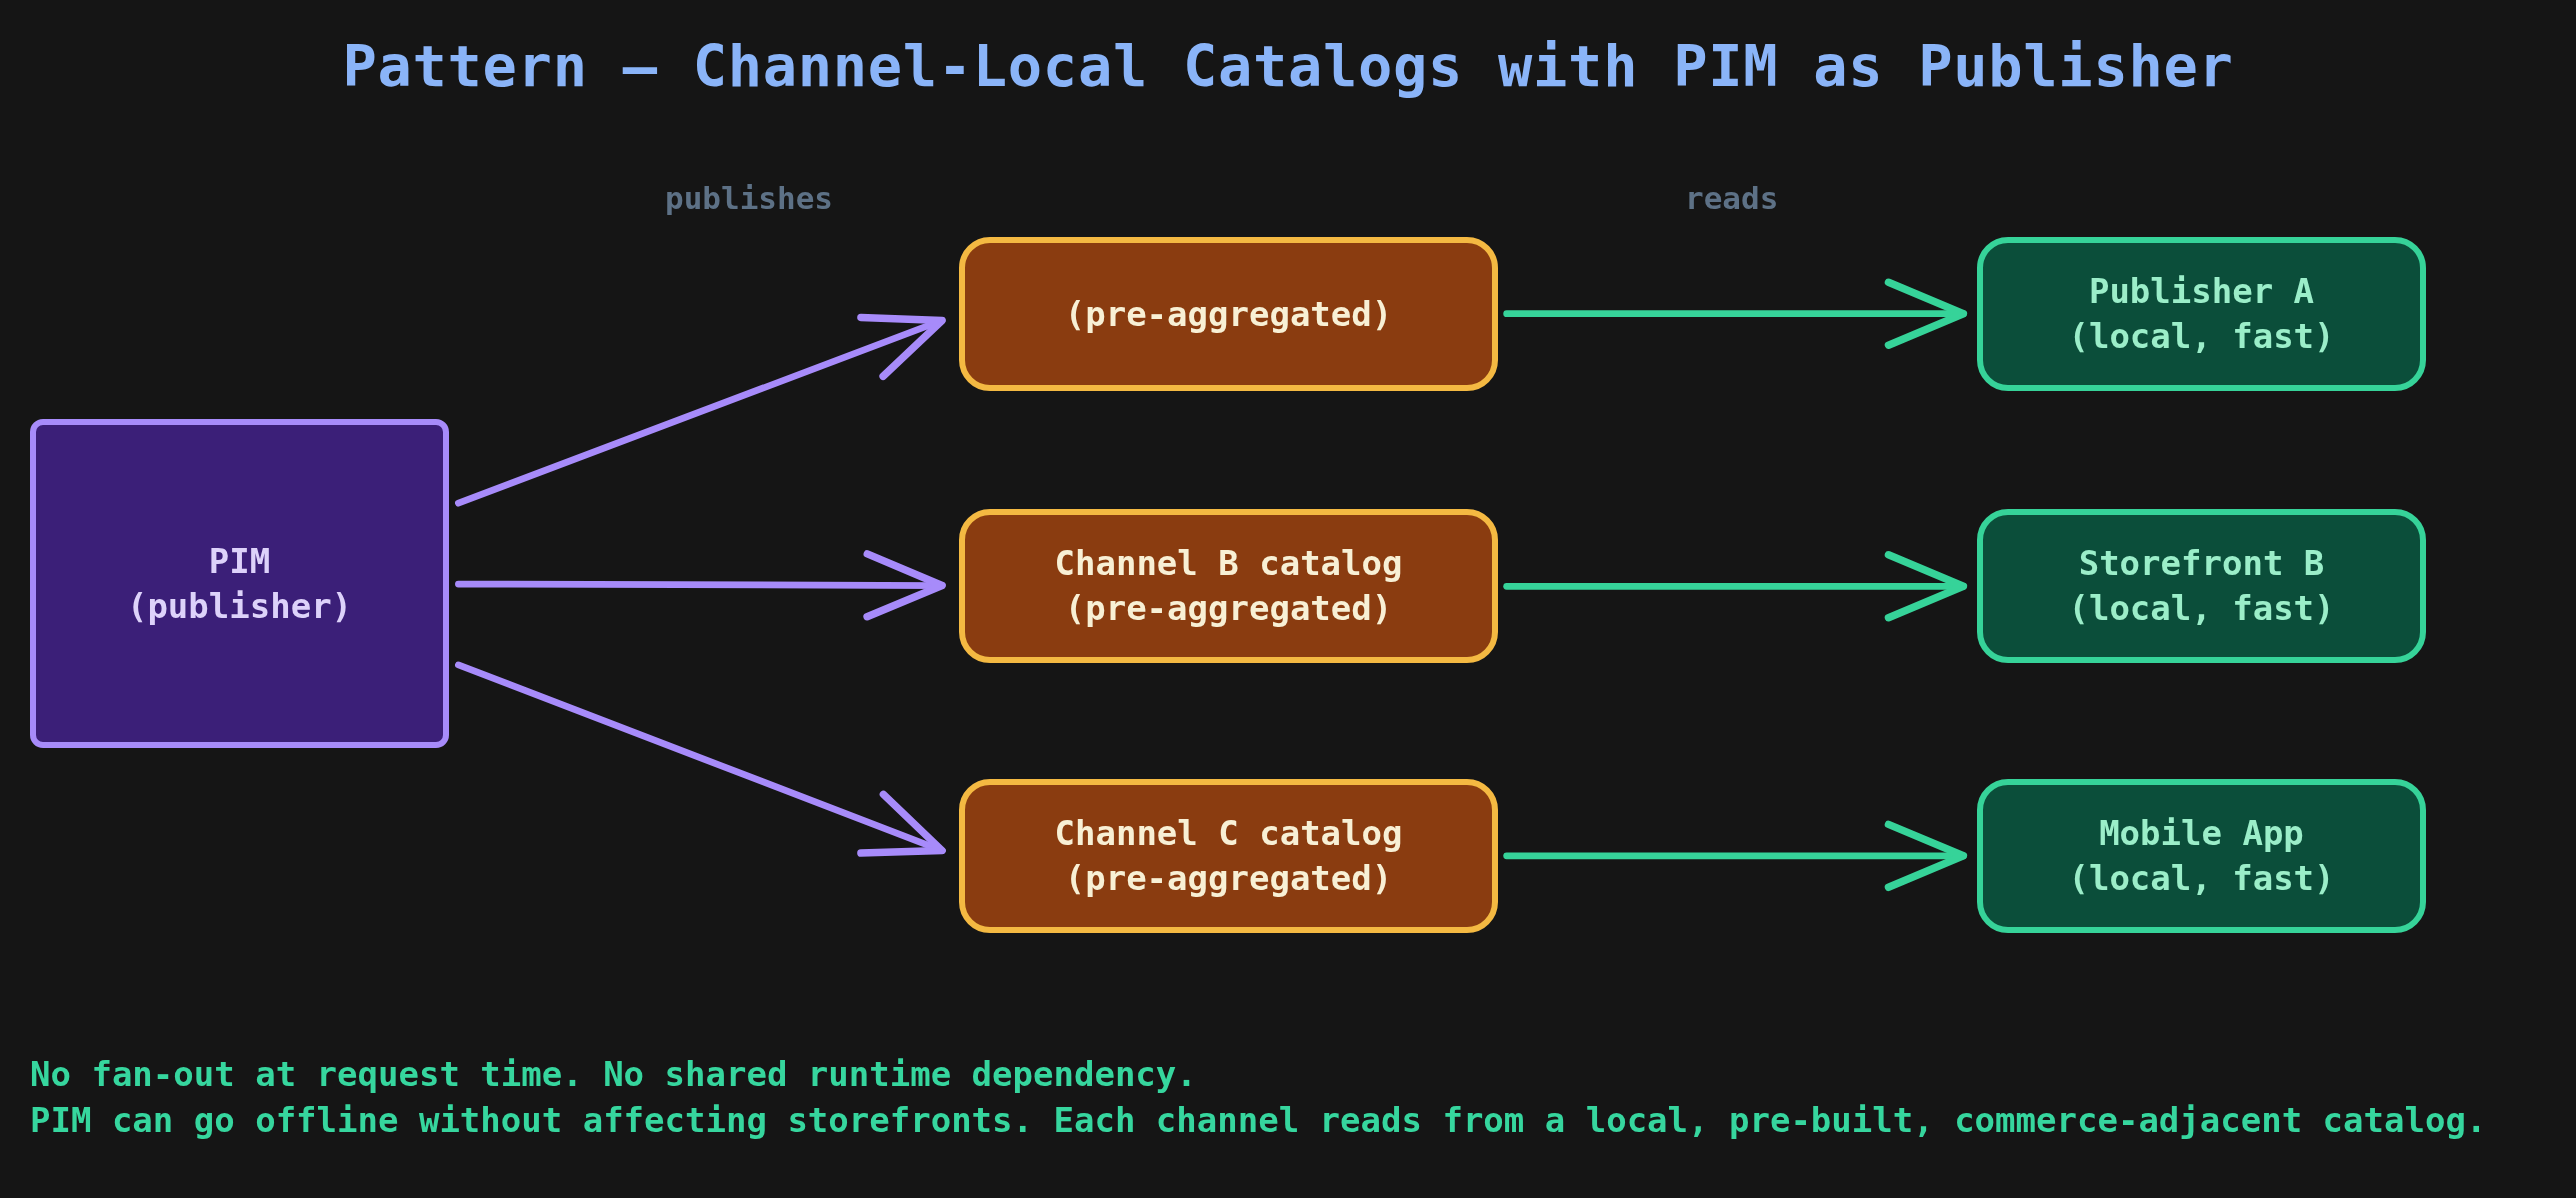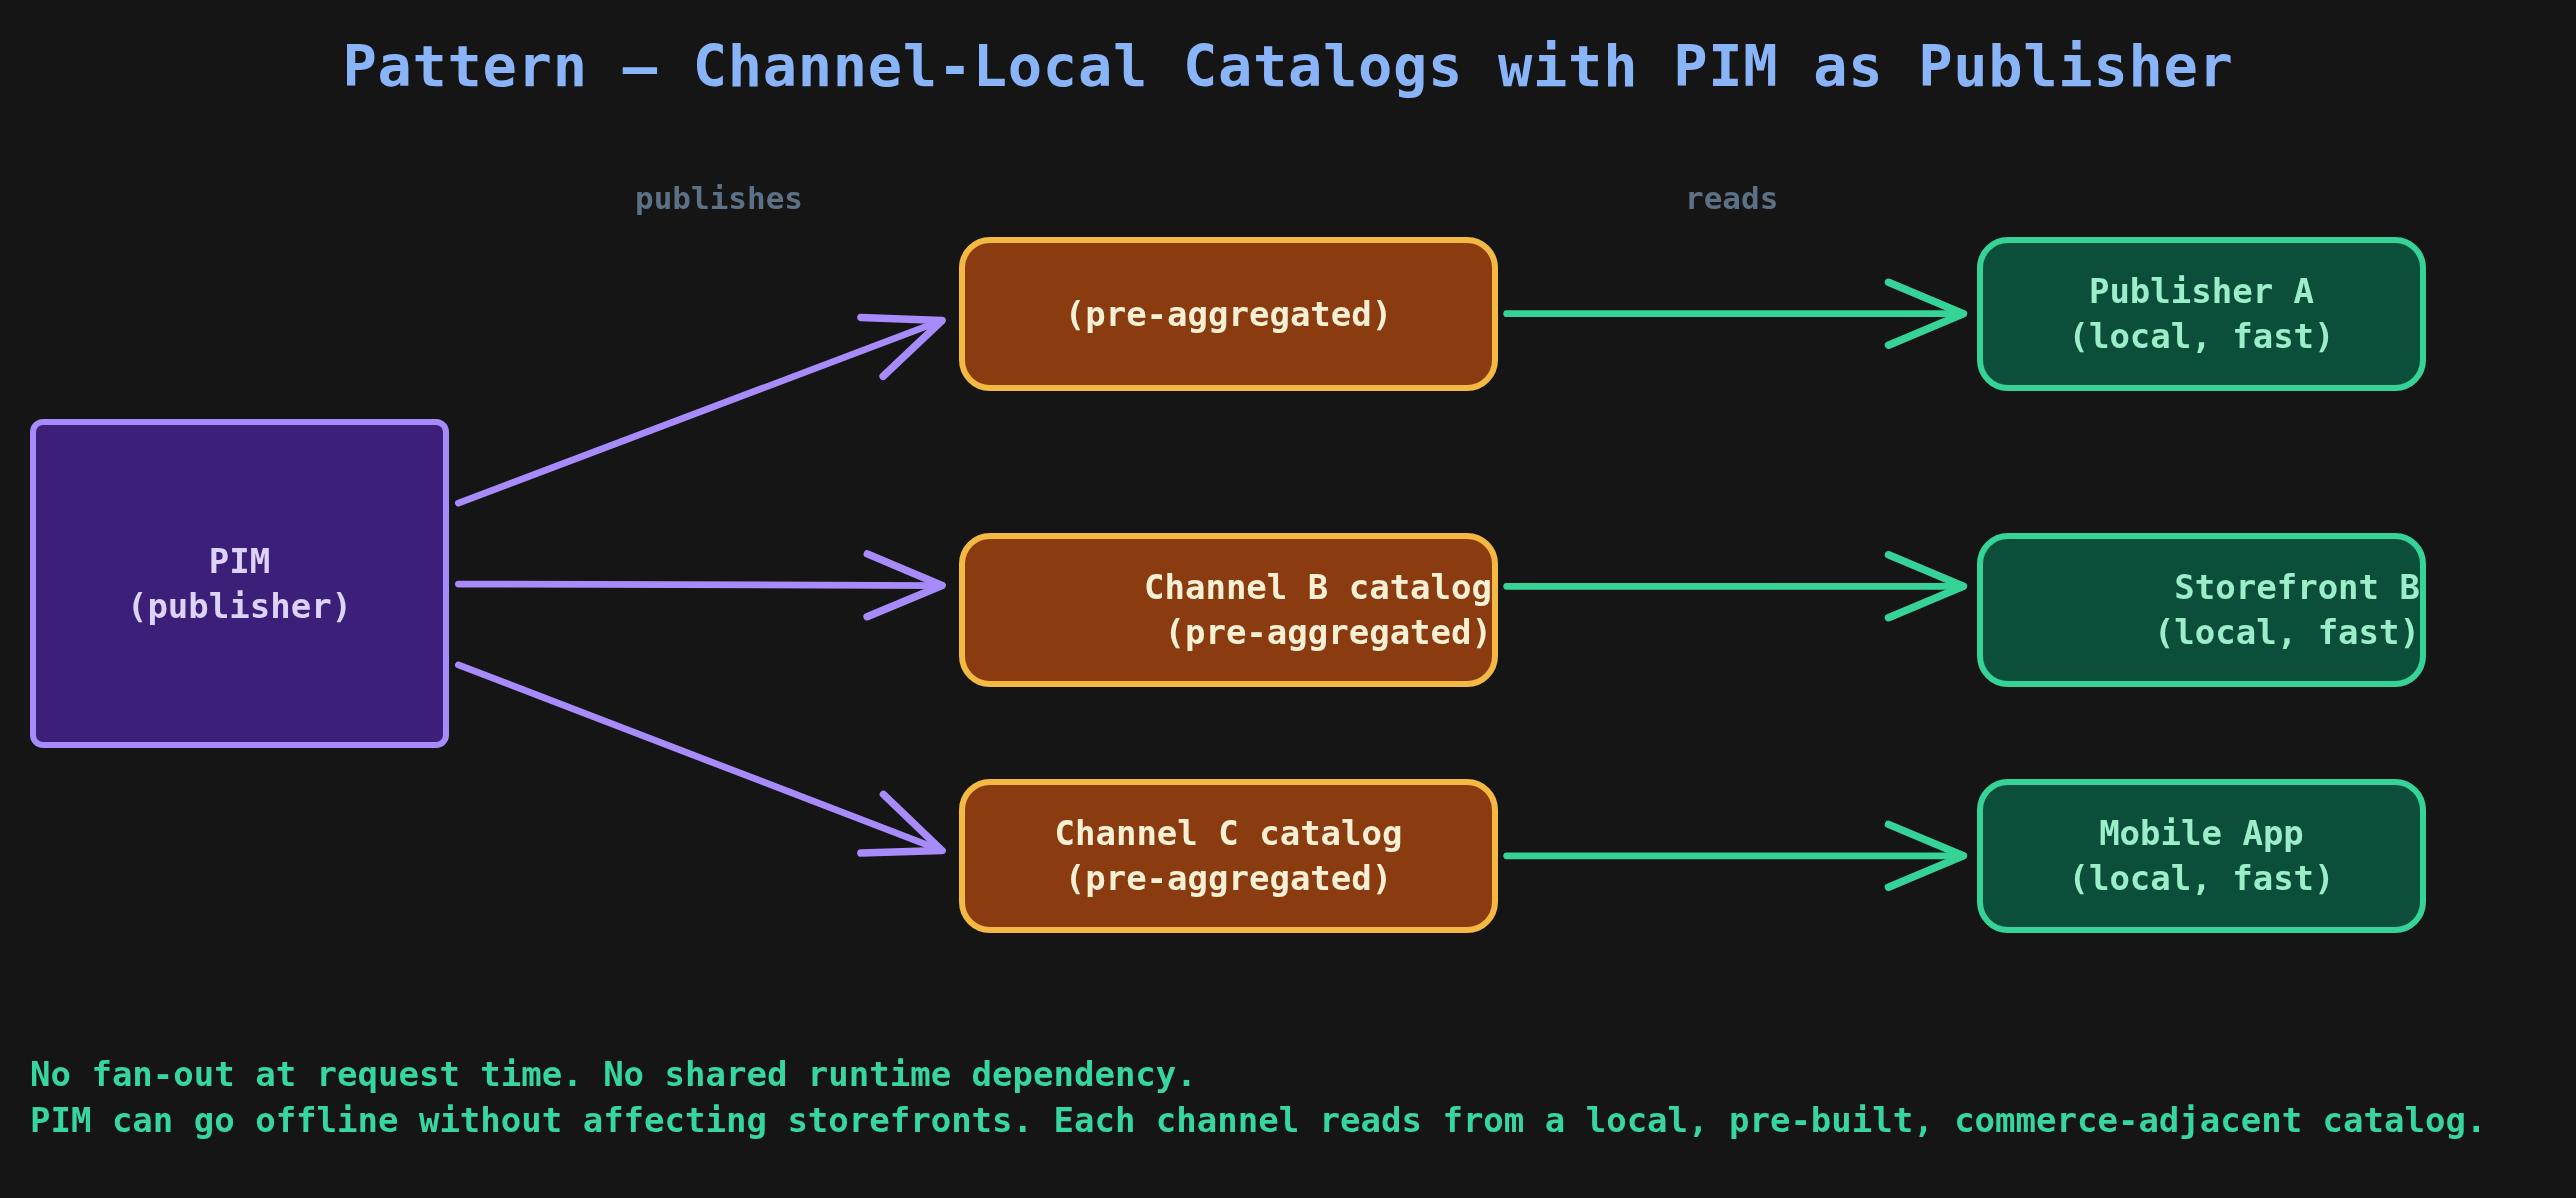--- a/index.html
+++ b/index.html
@@ -28,21 +28,21 @@
     letter-spacing: 0.7px;
     white-space: nowrap;
   }
   .edge-label {
     position: absolute;
     font-size: 31px;
     font-weight: 700;
     color: #5d7186;
     white-space: nowrap;
   }
-  .edge-label.publishes { left: 635px; top: 180px; text-align: right; }
+  .edge-label.publishes { left: 665px; top: 180px; text-align: right; }
   .edge-label.reads     { left: 1685px; top: 180px; }
 
   .node {
     position: absolute;
     box-sizing: border-box;
     display: flex;
     flex-direction: column;
     align-items: center;
     justify-content: center;
     text-align: center;
@@ -73,21 +73,21 @@
   .node.storefront {
     left: 1977px;
     width: 449px; height: 154px;
     background: #0b4e3a;
     border: 6px solid #36d399;
     border-radius: 31px;
     color: #9beec9;
     font-size: 34px;
   }
   .row-0 { top: 237px; }
-  .row-1 { top: 533px; align-items: flex-end; }
+  .row-1 { top: 509px; }
   .row-2 { top: 779px; }
 
   .edges {
     position: absolute;
     left: 0; top: 0;
     width: 2576px; height: 1198px;
   }
 
   .note {
     position: absolute;

